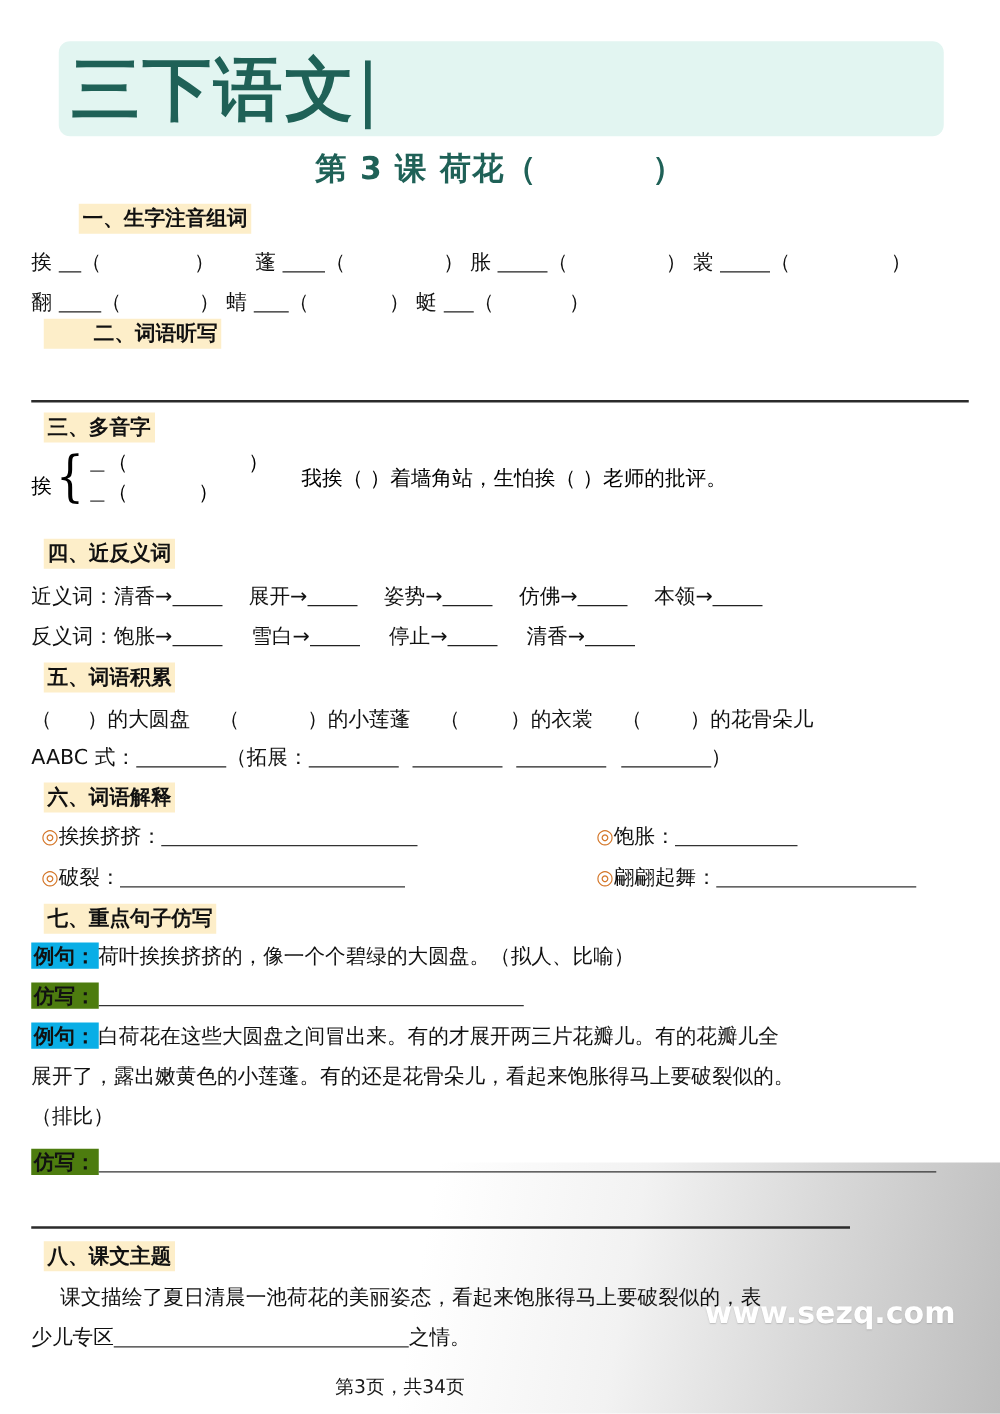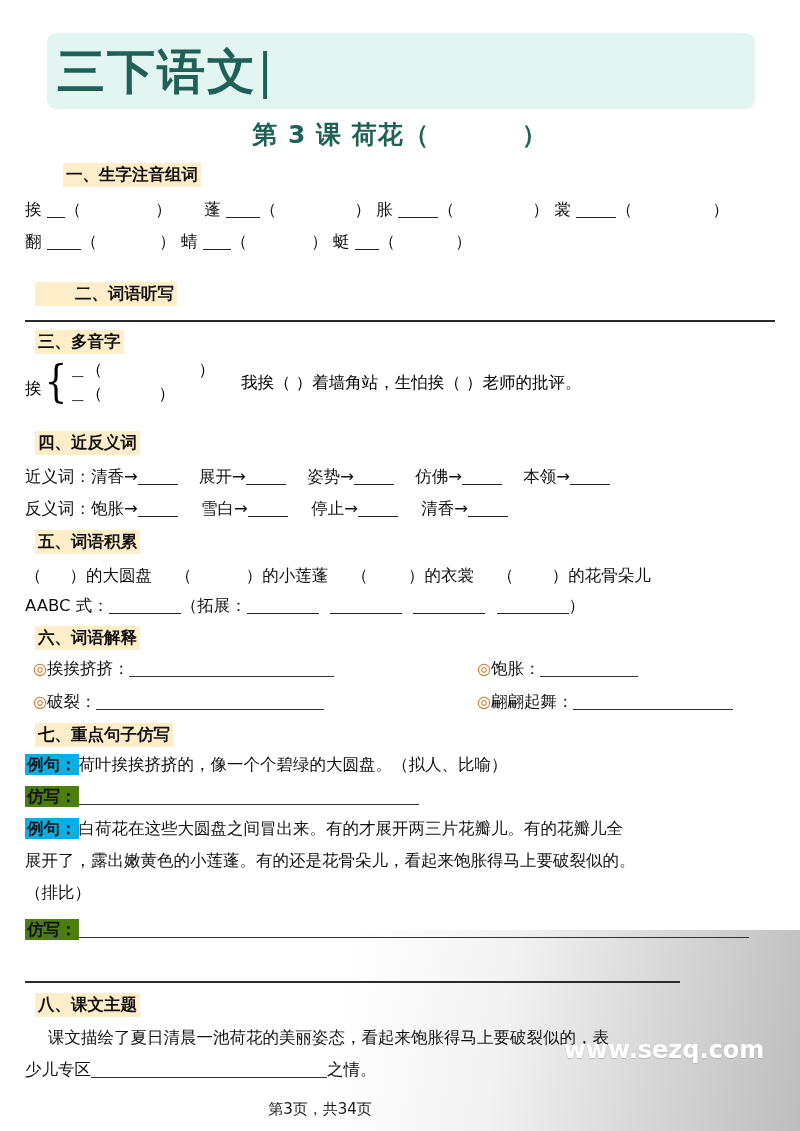--- a/index.html
+++ b/index.html
@@ -21,21 +21,21 @@
   }
   .content{position:relative;z-index:2;}
 
   
   .banner{
     position:absolute;left:47px;top:33px;width:708px;height:76px;
     background:#e2f5f1;border-radius:9px;
   }
   .banner-text{
     position:absolute;left:57px;top:36px;
-    font-size:48px;font-weight:bold;color:#1f6157;
+    font-size:55px;font-weight:bold;color:#1f6157;
     letter-spacing:2px;line-height:70px;white-space:nowrap;
   }
   .caret{font-weight:normal;}
 
   .lesson-title{
     position:absolute;left:0;top:118px;width:800px;text-align:center;
     font-size:25px;font-weight:bold;color:#1f6157;letter-spacing:1px;
   }
   .lesson-title .paren-gap{display:inline-block;width:92px;}
 
@@ -111,21 +111,21 @@
       胀 <span class="bl" style="width:40px;"></span>（<span class="gap" style="width:78px;"></span>）
       裳 <span class="bl" style="width:40px;"></span>（<span class="gap" style="width:80px;"></span>）
     </div>
 
     <div class="row" style="top:232px;">
       翻 <span class="bl" style="width:34px;"></span>（<span class="gap" style="width:62px;"></span>）
       蜻 <span class="bl" style="width:28px;"></span>（<span class="gap" style="width:64px;"></span>）
       蜓 <span class="bl" style="width:24px;"></span>（<span class="gap" style="width:60px;"></span>）
     </div>
 
-    <div class="sec-head" style="top:282px;padding-left:40px;">二、词语听写</div>
+    <div class="sec-head" style="top:255px;padding-left:40px;">二、词语听写</div>
     <div class="rule" style="top:320px;width:750px;"></div>
 
     <div class="sec-head" style="top:330px;">三、多音字</div>
 
     <div class="brace-wrap">
       <span class="brace-ch">挨</span><span class="brace-glyph">{</span><span class="brace-lines"><div><span>＿（</span><span class="gap" style="width:96px;"></span><span>）</span></div><div><span>＿（</span><span class="gap" style="width:56px;"></span><span>）</span></div></span><span class="gap" style="width:26px;"></span><span style="display:inline-block;vertical-align:middle;padding-top:2px;">我挨（ ）着墙角站，生怕挨（ ）老师的批评。</span>
     </div>
 
     <div class="sec-head" style="top:431px;">四、近反义词</div>
 

